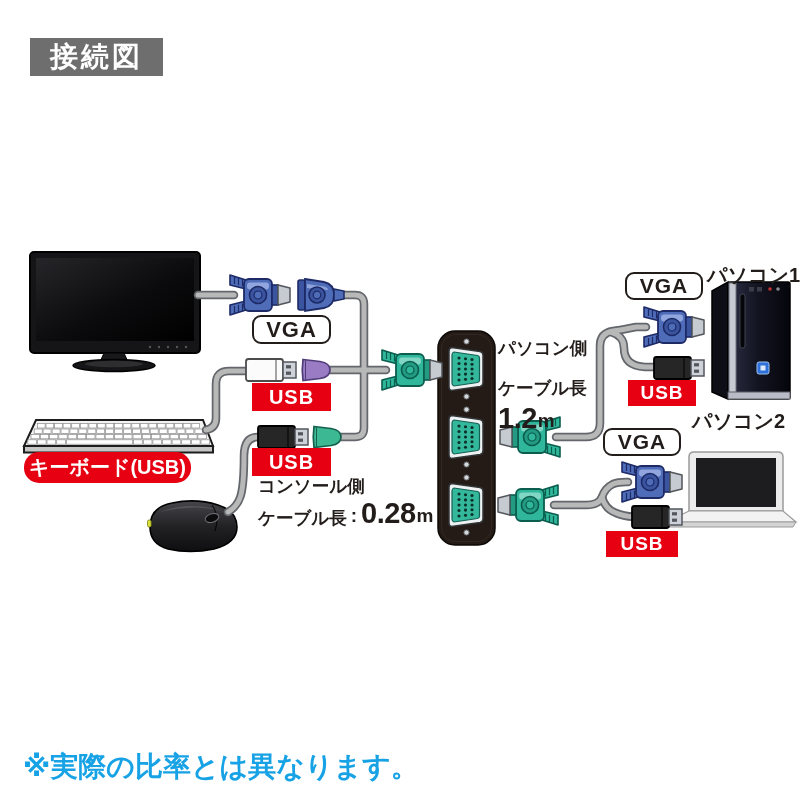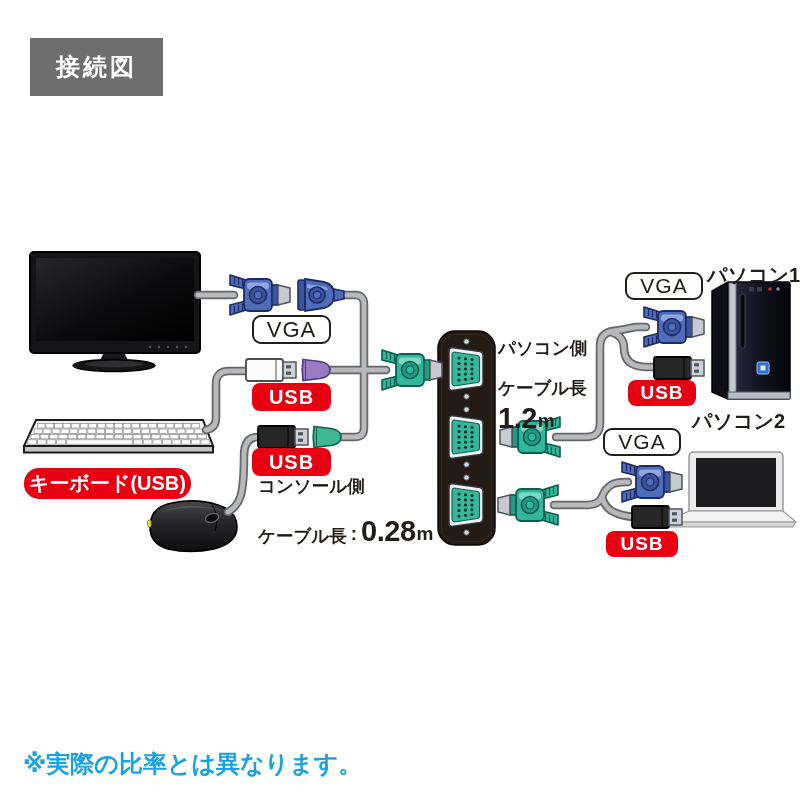--- a/index.html
+++ b/index.html
@@ -1,53 +1,53 @@
 <!DOCTYPE html>
 <html style="--red: #e60012; --titlebg: #6e6e6e; --blue: #17a2e6;"><head>
 <meta charset="utf-8">
 <style>
   *{margin:0;padding:0;box-sizing:border-box}
   html,body{width:800px;height:800px;background:#fff;overflow:hidden;
     font-family:"Liberation Sans","DejaVu Sans",sans-serif;color:#221d1a}
   .abs{position:absolute}
   #stage{position:relative;width:800px;height:800px;background:#fff}
   #diagram{position:absolute;left:0;top:0}
-  .title-box{left:30px;top:38px;width:133px;height:58px;background:var(--titlebg,#6e6e6e);
-    color:#fff;font-weight:bold;font-size:24px;letter-spacing:3px;
+  .title-box{left:30px;top:38px;width:133px;height:38px;background:var(--titlebg,#6e6e6e);
+    color:#fff;font-weight:bold;font-size:28px;letter-spacing:3px;
     display:flex;align-items:center;justify-content:center}
   .label-box{background:#fff;border:2.5px solid #221d1a;border-radius:9px;
-    display:flex;align-items:center;justify-content:center;font-weight:normal}
-  .badge{background:var(--red,#e60012);color:#fff;font-weight:bold;border-radius:8px;
+    display:flex;align-items:center;justify-content:center;font-weight:bold}
+  .badge{background:var(--red,#e60012);color:#fff;font-weight:bold;border-radius:0;
     display:flex;align-items:center;justify-content:center}
   .pill{border-radius:15px}
   #lb-display{left:26px;top:368px;width:178px;height:36px;font-size:21px}
   #vga-monitor{left:252px;top:315px;width:79px;height:29px;font-size:22px;letter-spacing:1px}
   #usb-kb{left:252px;top:383px;width:79px;height:28px;font-size:20px;letter-spacing:1px}
   #usb-mouse{left:252px;top:448px;width:79px;height:28px;font-size:20px;letter-spacing:1px}
-  #kb-label{left:24px;top:468px;width:167px;height:31px;font-size:20px}
+  #kb-label{left:24px;top:452px;width:167px;height:31px;font-size:20px}
   #mouse-label{left:137px;top:544px;width:129px;height:31px;font-size:20px}
   #vga-pc1{left:625px;top:272px;width:78px;height:28px;font-size:21px;letter-spacing:1px}
   #usb-pc1{left:628px;top:380px;width:68px;height:26px;font-size:19px;letter-spacing:1px}
   #vga-pc2{left:603px;top:428px;width:78px;height:28px;font-size:21px;letter-spacing:1px}
   #usb-pc2{left:606px;top:531px;width:72px;height:26px;font-size:19px;letter-spacing:1px}
   .pc-name{font-weight:bold;font-size:20px}
   #pc1-name{left:707px;top:262px}
   #pc2-name{left:692px;top:408px}
   .cable-note{line-height:1.15}
   .cn-l1,.cn-l2{font-weight:bold;font-size:17.5px}
   .cn-row{display:flex;align-items:flex-end}
   .cn-colon{font-weight:800;font-size:19px;margin:0 4px;padding-bottom:1px}
   .cn-val{font-weight:800;font-size:29px;letter-spacing:-0.5px;line-height:1}
   .cn-unit{font-weight:800;font-size:19px;padding-bottom:1px;margin-left:1px}
   #console-note{left:258px;top:476px}
-  #console-note .cn-l1{margin-bottom:21px}
+  #console-note .cn-l1{margin-bottom:3px}
   #pc-note{left:498px;top:338px}
   #pc-note .cn-l1{margin-bottom:20px}
   #pc-note .cn-row{margin-top:6px}
-  #note{left:23px;top:748px;font-weight:bold;font-size:24px;color:var(--blue,#17a2e6)}
+  #note{left:23px;top:748px;font-weight:bold;font-size:28px;color:var(--blue,#17a2e6)}
 </style>
 </head>
 <body>
 
 <div id="stage">
 
   <svg id="diagram" width="800" height="800" viewBox="0 0 800 800">
     <defs>
       <linearGradient id="sgrad" x1="0" y1="0" x2="1" y2="1">
         <stop offset="0" stop-color="#26262a"></stop>

